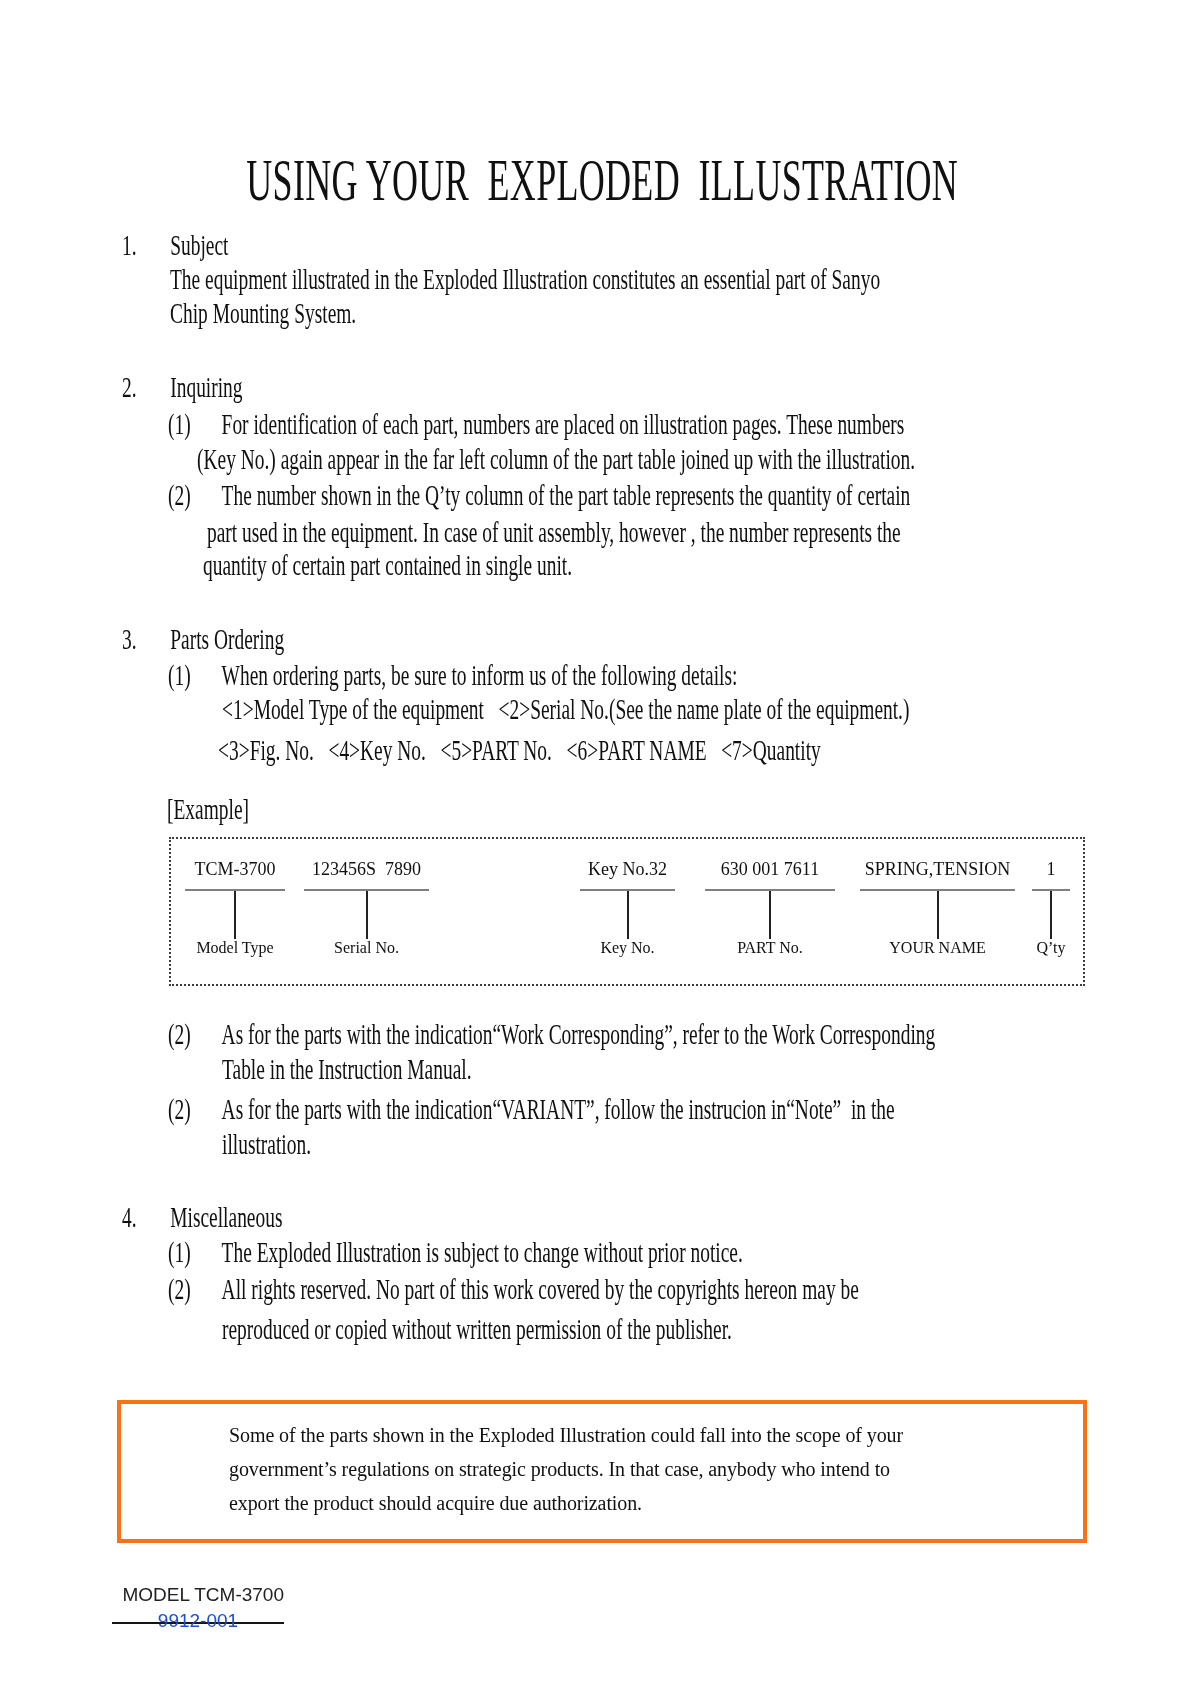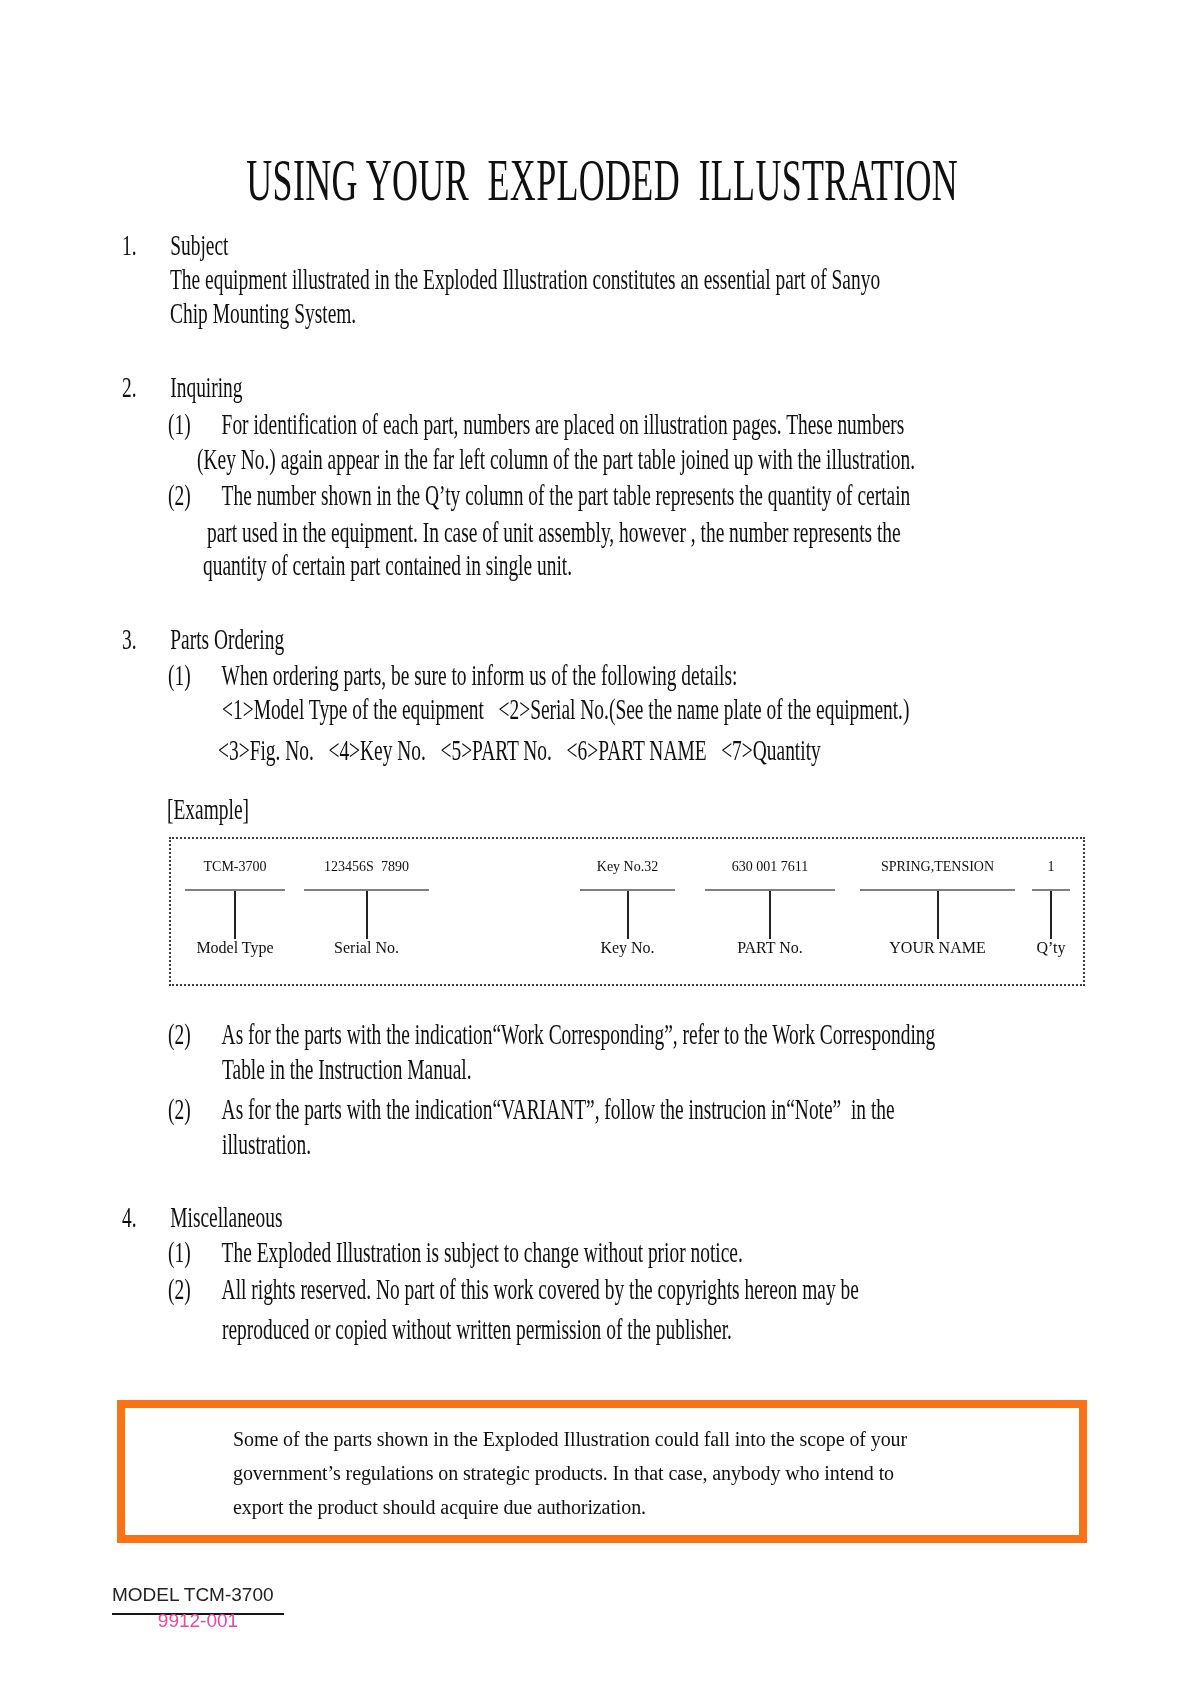--- a/index.html
+++ b/index.html
@@ -13,35 +13,35 @@
   .mk-item{width:80px;}
   
   .title-wrap{position:absolute;left:8px;top:146px;width:1188px;text-align:center;}
   .title{display:inline-block;font-size:60px;white-space:pre;letter-spacing:0.5px;
          transform:scaleX(0.60);transform-origin:50% 0;}
   
   .exbox{position:absolute;left:169px;top:837px;width:916px;height:149px;
          border:2px dotted #3c3c3c;box-sizing:border-box;}
   .excol{position:absolute;top:0;height:145px;}
   .exval{position:absolute;top:20px;left:0;right:0;text-align:center;
-         font-size:14px;white-space:pre;}
+         font-size:18px;white-space:pre;}
   .exrule{position:absolute;top:50px;left:0;right:0;border-top:2px solid #808080;}
   .exstem{position:absolute;top:52px;left:calc(50% - 1px);width:2px;height:48px;background:#222;}
   .exlabel{position:absolute;top:100px;left:50%;transform:translateX(-50%);
            font-size:16px;white-space:pre;}
   
   .notice{position:absolute;left:117px;top:1400px;width:970px;height:143px;
-          border:8px solid #f97316;box-sizing:border-box;}
+          border:4px solid #f97316;box-sizing:border-box;}
   .nline{position:absolute;left:108px;font-size:20px;white-space:pre;letter-spacing:-0.1px;}
   
-  .foot-model{position:absolute;left:112px;top:1584px;width:172px;text-align:left;
+  .foot-model{position:absolute;left:112px;top:1584px;width:172px;text-align:right;
               font-family:"Liberation Sans",sans-serif;font-size:19px;white-space:pre;
-              border-bottom:2px solid #151515;padding-bottom:7px;color:#222;}
+              border-bottom:2px solid #151515;padding-bottom:16px;color:#222;}
   .foot-code{position:absolute;left:112px;top:1610px;width:172px;text-align:center;
-             font-family:"Liberation Sans",sans-serif;font-size:19px;white-space:pre;color:#ec4899;}
+             font-family:"Liberation Sans",sans-serif;font-size:19px;white-space:pre;color:#1d4ed8;}
 </style>
 </head>
 <body>
 
 <div id="page">
 
   <div class="title-wrap">
     <span class="title">USING YOUR  EXPLODED  ILLUSTRATION</span>
   </div>
 

